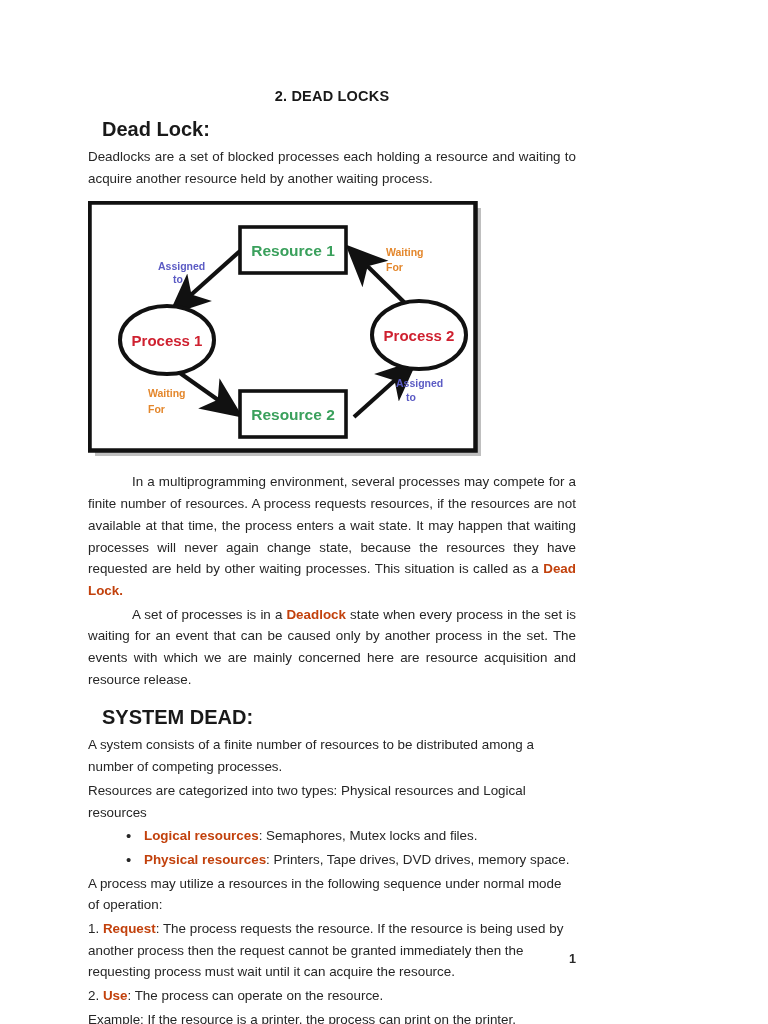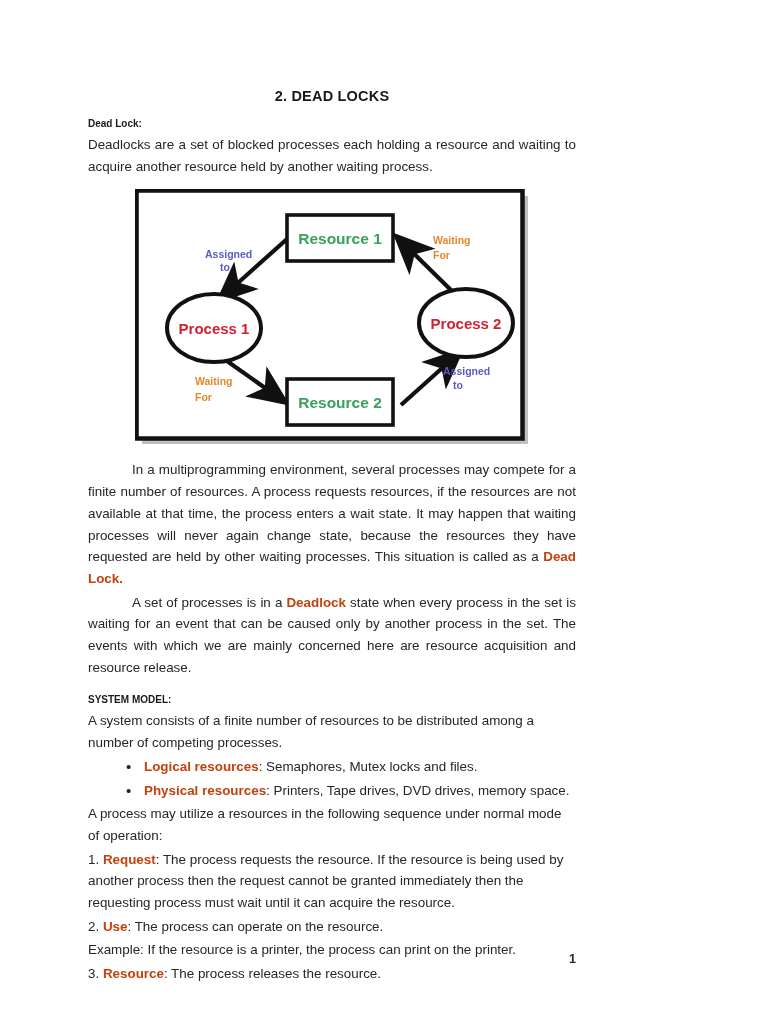--- a/index.html
+++ b/index.html
@@ -28,23 +28,23 @@
   .doc-title {
     text-align: center;
     font-size: 14.5px;
     font-weight: bold;
     letter-spacing: 0.2px;
     margin: 0 0 14px 0;
     color: #191919;
   }
 
   .sec-heading {
-    font-size: 10px;
+    font-size: 20px;
     font-weight: bold;
-    margin: 0 0 5px 0;
+    margin: 0 0 5px 14px;
     color: #191919;
   }
 
   p.body {
     font-size: 13.4px;
     line-height: 1.62;
     margin: 0 0 2px 0;
     color: #262626;
   }
 
@@ -56,21 +56,21 @@
   p.indent {
     text-indent: 44px;
   }
 
   .b { font-weight: bold; color: #c2410c; }
 
   
   .figure-wrap {
     margin: 12px 0 14px 0;
     display: flex;
-    justify-content: center;
+    justify-content: flex-start;
   }
   .figure-box {
     position: relative;
     width: 394px;
     height: 256px;
   }
   .figure-box svg { display: block; }
 
   .sec-gap { height: 14px; }
 
@@ -162,24 +162,25 @@
       </svg>
     </div>
   </div>
 
   <p class="body justify indent"><span>In a multiprogramming environment, several processes may compete for a finite number of resources. A process requests resources, if the resources are not available at that time, the process enters a wait state. It may happen that waiting processes will never again change state, because the resources they have requested are held by other waiting processes. This situation is called as a </span><span class="b">Dead Lock.</span></p>
 
   <p class="body justify indent"><span>A set of processes is in a </span><span class="b">Deadlock</span><span> state when every process in the set is waiting for an event that can be caused only by another process in the set. The events with which we are mainly concerned here are resource acquisition and resource release.</span></p>
 
   <div class="sec-gap"></div>
 
-  <div class="sec-heading">SYSTEM MODEL:</div>
+  <div class="sec-heading">SYSTEM DEAD:</div>
 
   <p class="body">A system consists of a finite number of resources to be distributed among a number of competing processes.</p>
 
+  <p class="body">Resources are categorized into two types: Physical resources and Logical resources</p>
 
   <ul class="bullets">
     <li><span class="b">Logical resources</span><span>: Semaphores, Mutex locks and files.</span></li>
     <li><span class="b">Physical resources</span><span>: Printers, Tape drives, DVD drives, memory space.</span></li>
   </ul>
 
   <p class="body">A process may utilize a resources in the following sequence under normal mode of operation:</p>
 
   <p class="body"><span>1. </span><span class="b">Request</span><span>: The process requests the resource. If the resource is being used by another process then the request cannot be granted immediately then the requesting process must wait until it can acquire the resource.</span></p>
 

